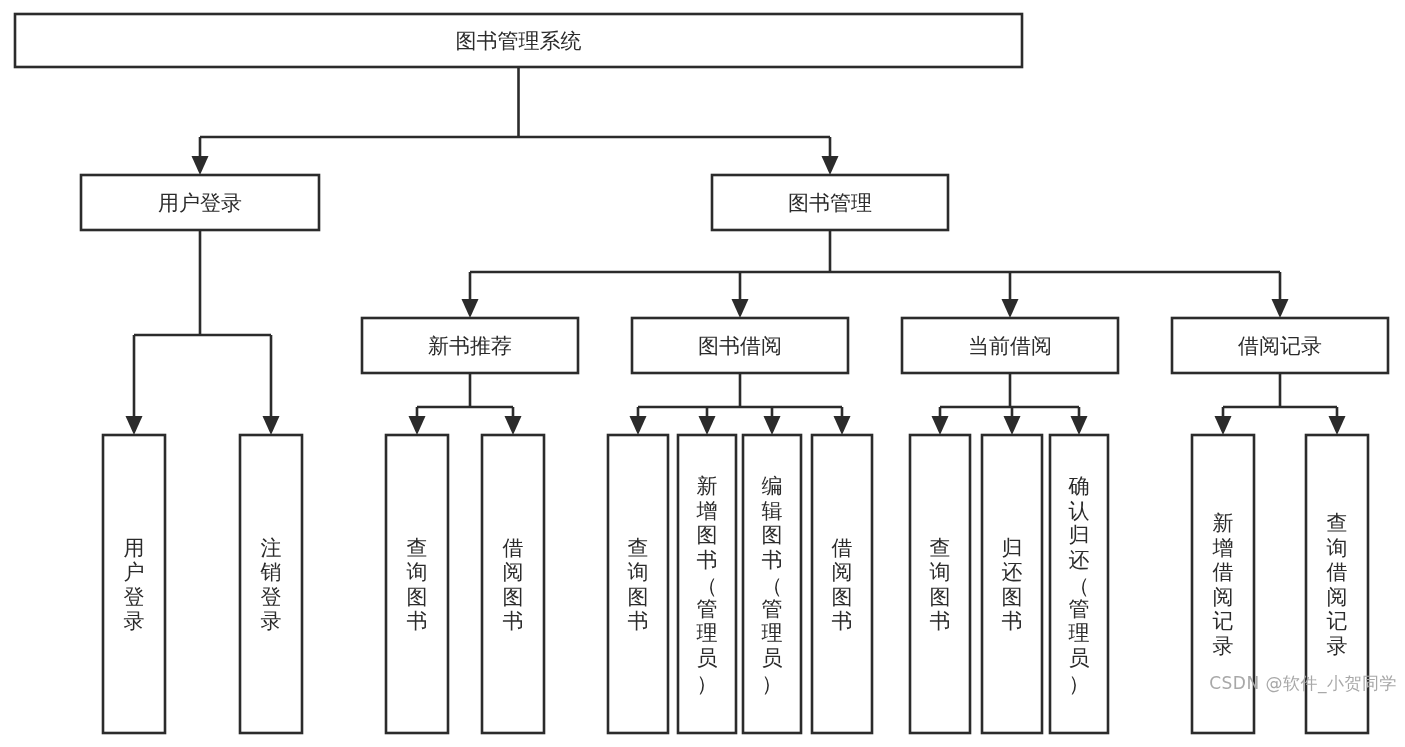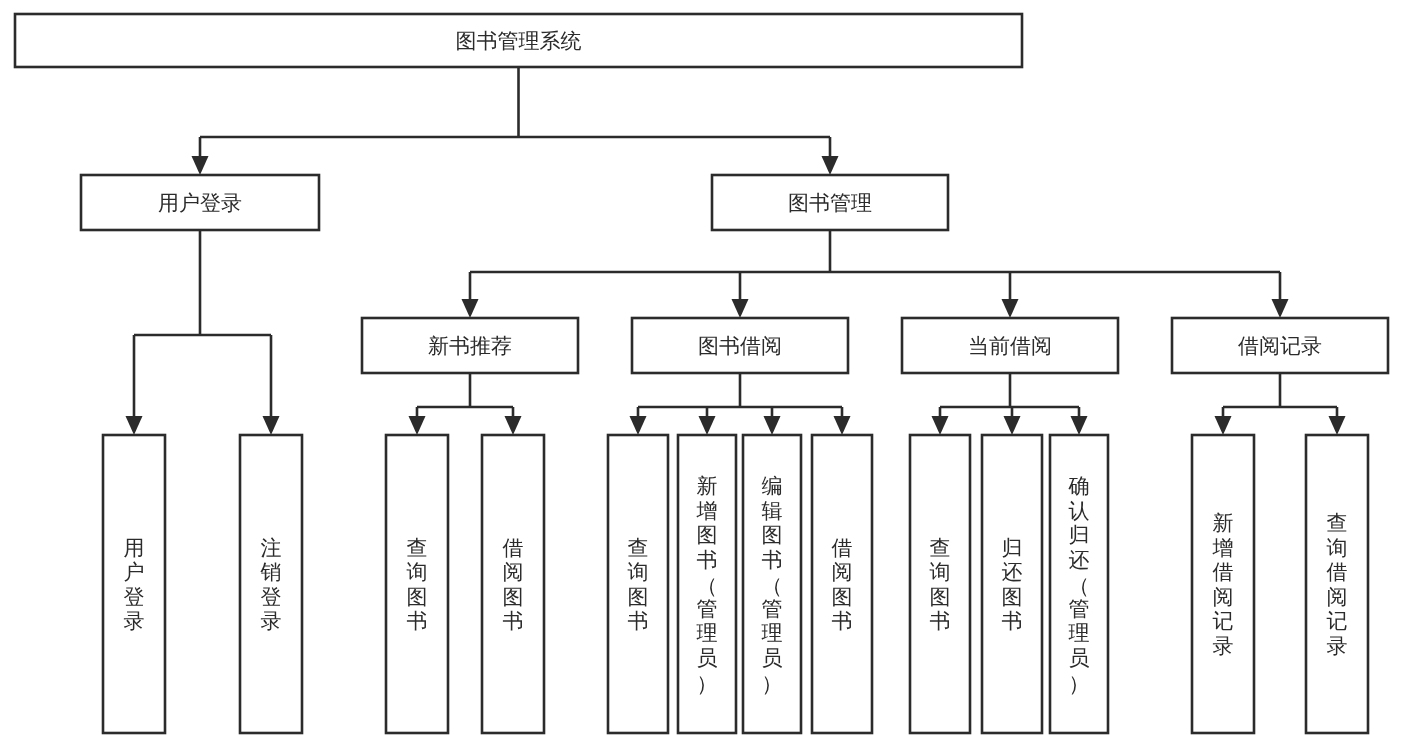--- a/index.html
+++ b/index.html
@@ -201,13 +201,14 @@
         <g>
           <rect x="1192" y="435" width="62" height="298" class="node-box"></rect>
           <text x="1223" y="0" class="node-label-v"><tspan x="1223" y="530.14">新</tspan><tspan x="1223" y="554.64">增</tspan><tspan x="1223" y="579.14">借</tspan><tspan x="1223" y="603.64">阅</tspan><tspan x="1223" y="628.14">记</tspan><tspan x="1223" y="652.64">录</tspan></text>
         </g>
         <g>
           <rect x="1306" y="435" width="62" height="298" class="node-box"></rect>
           <text x="1337" y="0" class="node-label-v"><tspan x="1337" y="530.14">查</tspan><tspan x="1337" y="554.64">询</tspan><tspan x="1337" y="579.14">借</tspan><tspan x="1337" y="603.64">阅</tspan><tspan x="1337" y="628.14">记</tspan><tspan x="1337" y="652.64">录</tspan></text>
         </g>
       </g>
   </svg>
+  <div class="watermark-text">CSDN @软件_小贺同学</div>
 </div>
 
 </body></html>

